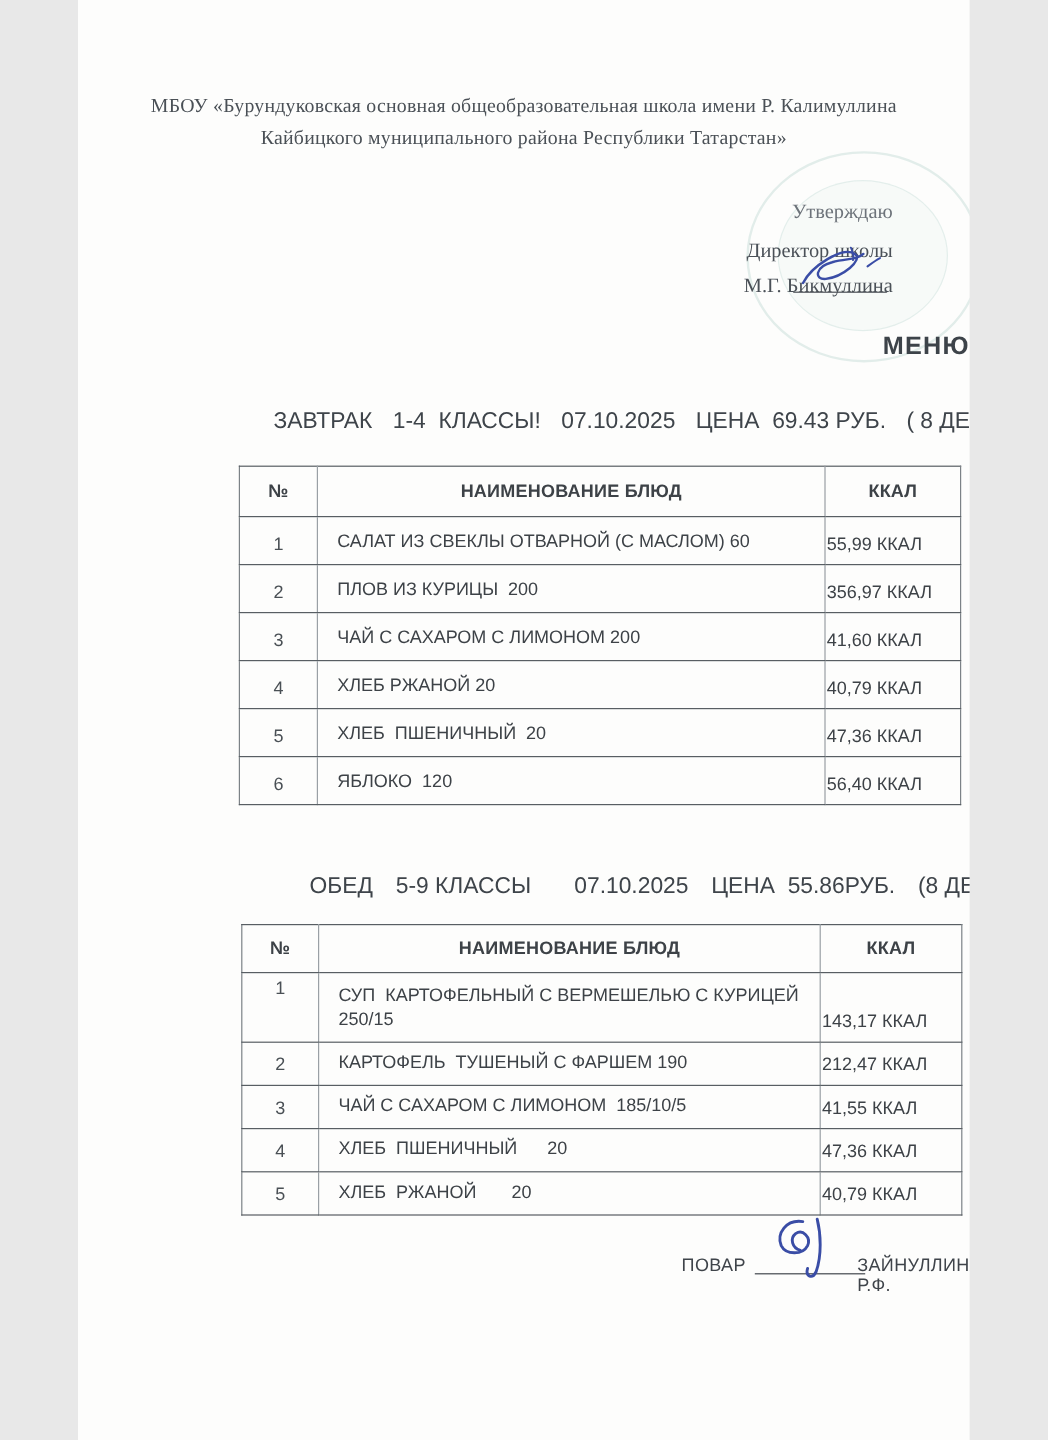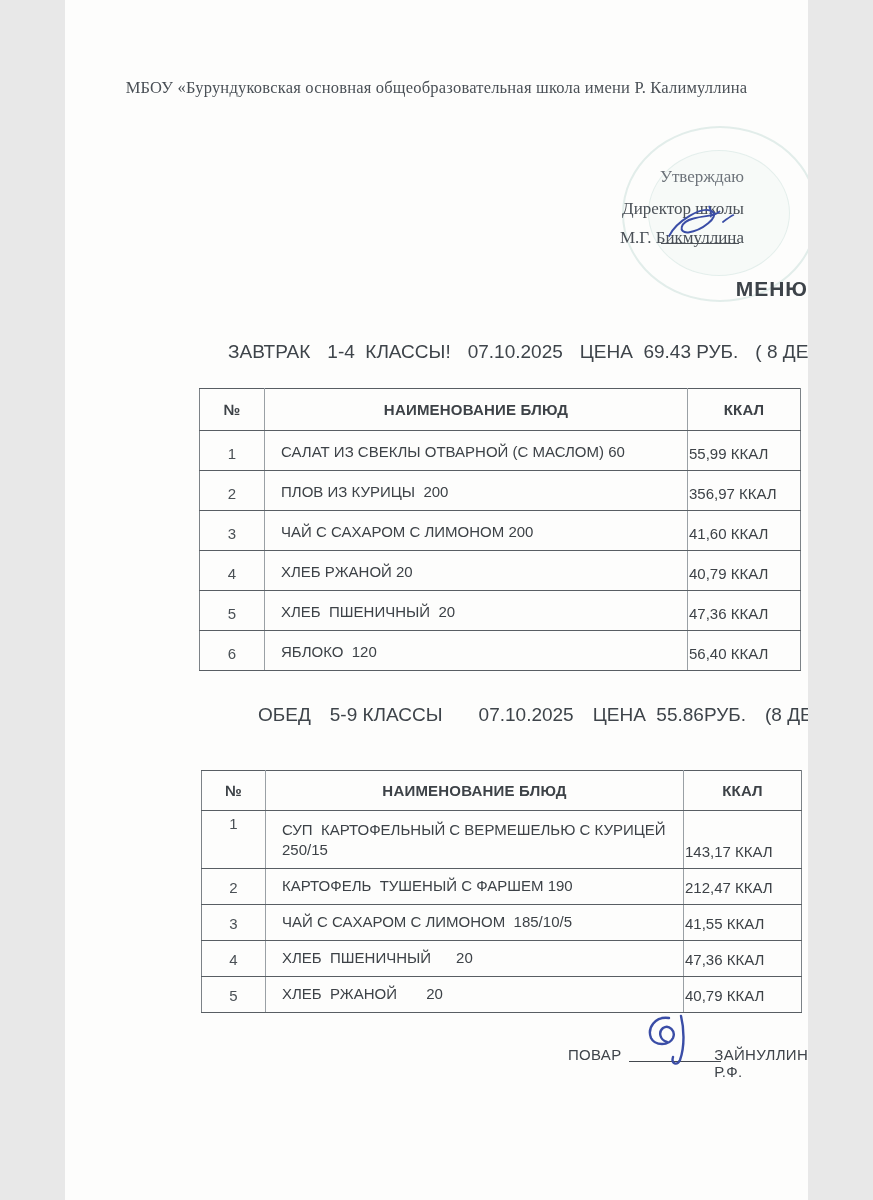--- a/index.html
+++ b/index.html
@@ -50,21 +50,21 @@
     text-align:right;font-size:21px;font-weight:bold;
     color:#3d4349;letter-spacing:1px;
   }
   
   .meta{
     position:absolute;display:flex;align-items:baseline;
     font-size:19px;font-weight:normal;color:#3e444a;
   }
   .meta span{white-space:pre;}
   .meta-breakfast{top:341px;left:163px;gap:17px;}
-  .meta-lunch{top:704px;left:193px;gap:19px;}
+  .meta-lunch{top:728px;left:193px;gap:19px;}
   .meta-lunch .m-date{margin-left:17px;}
   
   table.menu{
     position:absolute;border-collapse:collapse;table-layout:fixed;
     font-size:15px;color:#3d4247;
   }
   table.menu-breakfast{left:134px;top:388px;width:601px;}
   table.menu-lunch{left:136px;top:770px;width:600px;}
   table.menu th, table.menu td{
     border-top:1.4px solid #585e63;
@@ -102,20 +102,21 @@
   .sig-cook{position:absolute;left:10px;top:-34px;width:66px;height:54px;}
   .sig-stroke{fill:none;stroke:#3a4da6;stroke-linecap:round;}
 </style>
 </head>
 <body>
 
 <div class="page">
 
   <div class="school-header">
     <div>МБОУ «Бурундуковская основная общеобразовательная школа имени Р. Калимуллина</div>
+    <div>Кайбицкого муниципального района Республики Татарстан»</div>
   </div>
 
   <div class="stamp">
     <div class="ring-outer"></div>
     <div class="ring-inner"></div>
   </div>
 
   <div class="approval">
     <div class="approve-word">Утверждаю</div>
     <div class="role">Директор школы</div>

